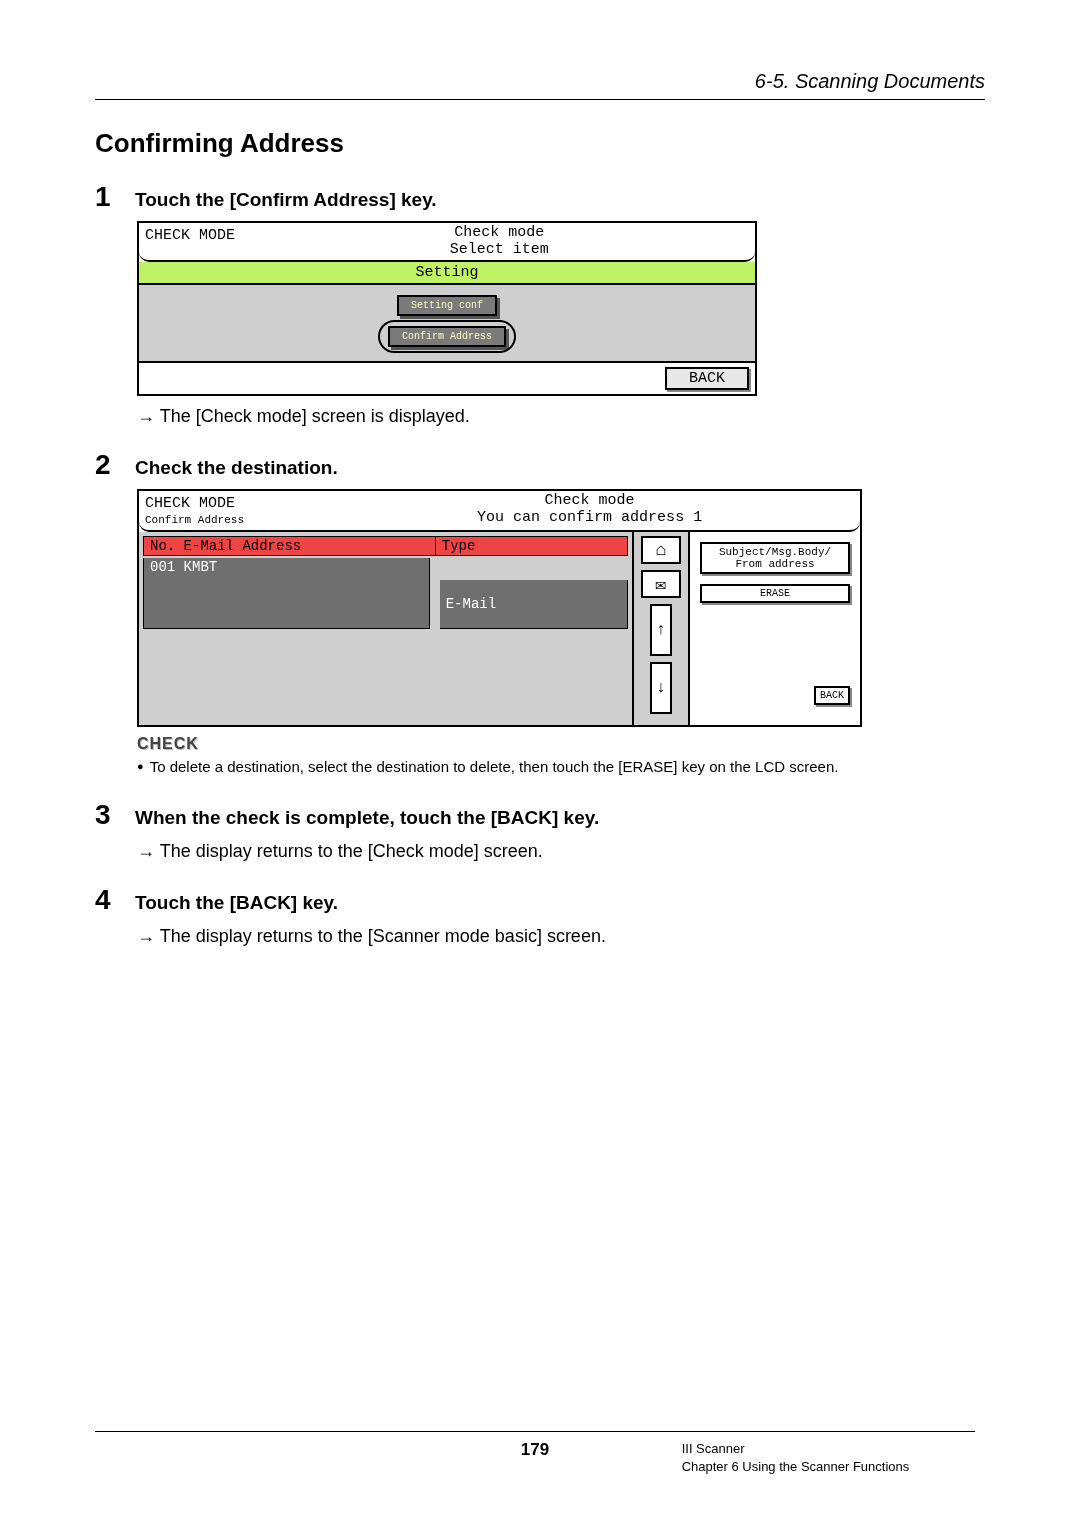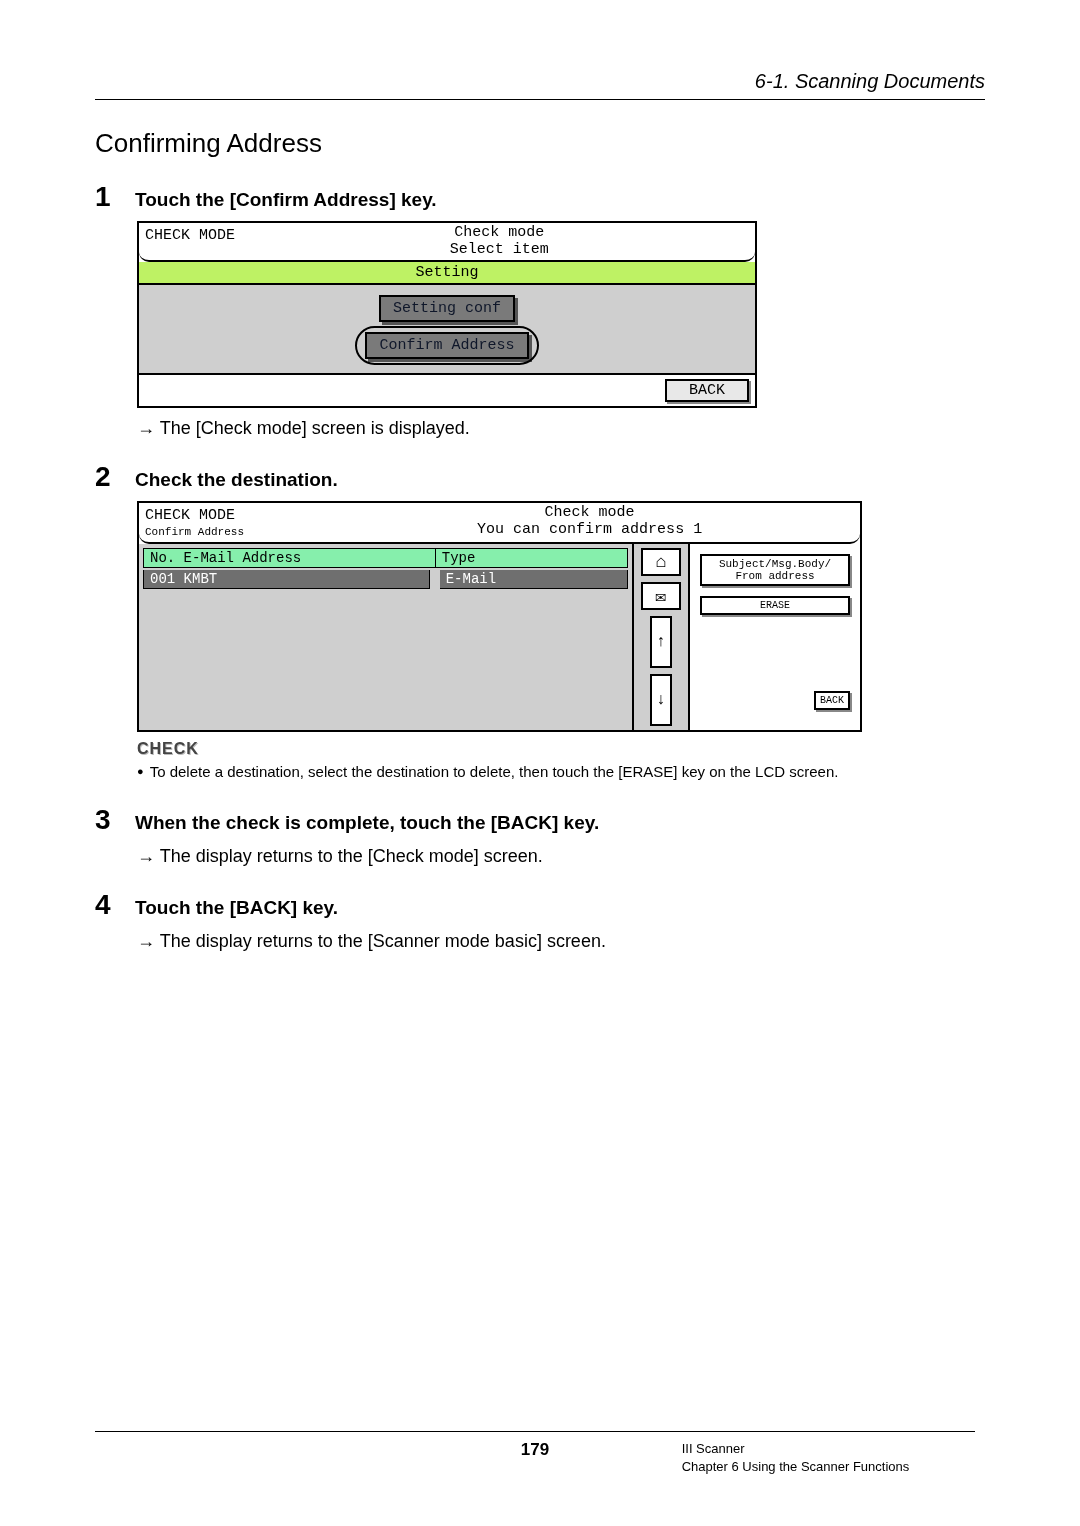--- a/index.html
+++ b/index.html
@@ -14,21 +14,21 @@
   }
   .section-path {
     text-align: right;
     font-style: italic;
     font-size: 20px;
     padding-bottom: 6px;
     border-bottom: 1.5px solid #000;
   }
   h2.title {
     font-size: 26px;
-    font-weight: normal;
+    font-weight: bold;
     margin-top: 28px;
     margin-bottom: 18px;
   }
   .step { margin-top: 22px; margin-bottom: 10px; }
   .step-line { display: flex; align-items: baseline; gap: 14px; }
   .step-num { font-size: 28px; font-weight: bold; width: 26px; }
   .step-text { font-size: 19px; font-weight: bold; }
   .sub {
     margin-left: 42px;
     font-size: 18px;
@@ -74,23 +74,23 @@
     border-bottom: 2px solid #000;
     text-align: center;
     font-size: 15px;
     margin: -4px -6px 6px -6px;
     padding: 2px 0;
   }
   .shadow { display:flex; justify-content:center; margin:10px 0; }
   .lcd-btn {
     border: 2px solid #000;
     background: #7a7a7a;
-    color: #0f172a;
+    color: #fef9c3;
     padding: 3px 12px;
-    font-size: 15px;
+    font-size: 10px;
     box-shadow: 3px 3px 0 #555;
     white-space: nowrap;
   }
   .confirm-wrap { position: relative; display: inline-block; }
   .ring {
     position: absolute;
     inset: -6px -10px -6px -10px;
     border: 2px solid #000;
     border-radius: 22px;
     pointer-events: none;
@@ -106,26 +106,26 @@
     background: #e8e8e8;
     padding: 1px 22px;
     font-size: 15px;
     box-shadow: 2px 2px 0 #888;
   }
 
   
   .panel2 { width: 725px; }
   .p2-body { display:flex; }
   .p2-left { flex:1; border-right: 2px solid #000; background:#cfcfcf; padding:4px 4px 6px 4px; }
-  .p2-cols { display:flex; background:#86efac; border:1px solid #000; font-size:14px; margin-bottom:2px;}
+  .p2-cols { display:flex; background:#ef4444; border:1px solid #000; font-size:14px; margin-bottom:2px;}
   .p2-cols .c1 { flex: 1.4; padding:1px 6px; border-right:1px solid #000;}
   .p2-cols .c2 { flex: 0.9; padding:1px 6px;}
   .p2-row { display:flex; font-size:14px;gap:10px; }
   .p2-row .c1 { flex:1.4; background:#6f6f6f; color:#fff; padding:1px 6px; border:1px solid #000; border-top:none;}
-  .p2-row .c2 { flex:0.9; background:#6f6f6f; color:#fff; padding:1px 6px; border:1px solid #000; border-left:none; border-top:none;}
+  .p2-row .c2 { flex:0.9; background:#6f6f6f; color:#fff; padding:16px 6px; border:1px solid #000; border-left:none; border-top:none;margin-top:22px;}
   .p2-left-blank { height: 90px; }
   .p2-mid { width: 56px; background:#cfcfcf; padding:4px; border-right:2px solid #000; display:flex; flex-direction:column; align-items:center; gap:6px;}
   .arrowcell { width:22px; height:52px; border:2px solid #000; background:#fff; display:flex; align-items:center; justify-content:center; font-size:16px;}
   .icon-box { width:40px; height:28px; border:2px solid #000; background:#fff; display:flex; align-items:center; justify-content:center;}
   .home-glyph { font-size:18px; }
   .mail-glyph { font-size:18px; }
   .p2-right { width: 170px; background:#fff; padding:10px; display:flex; flex-direction:column; justify-content:space-between;align-items:flex-end;}
   .side-btn { border:2px solid #000; box-shadow:2px 2px 0 #888; font-size:11px; text-align:center; padding:2px 2px; margin-bottom:10px; line-height:1.1;}
   .side-btn.big { font-size:10px; padding:2px 4px; }
 
@@ -135,21 +135,21 @@
     left: 95px; right: 105px; bottom: 50px;
   }
   .page-footer .line { border-top:1.5px solid #000; margin-bottom:8px;}
   .page-footer .row { display:flex; justify-content:space-between; align-items:flex-start; font-size:14px;}
   .page-footer .pnum { font-weight:bold; font-size:17px; text-align:center; flex:1;}
   .page-footer .right { text-align:left; font-size:13px; line-height:1.4;}
 </style>
 </head>
 <body>
 
-<div class="section-path">6-1. Scanning Documents</div>
+<div class="section-path">6-5. Scanning Documents</div>
 
 <h2 class="title">Confirming Address</h2>
 
 <div class="step">
   <div class="step-line">
     <div class="step-num">1</div>
     <div class="step-text">Touch the [Confirm Address] key.</div>
   </div>
 
   <div class="panel panel1">

